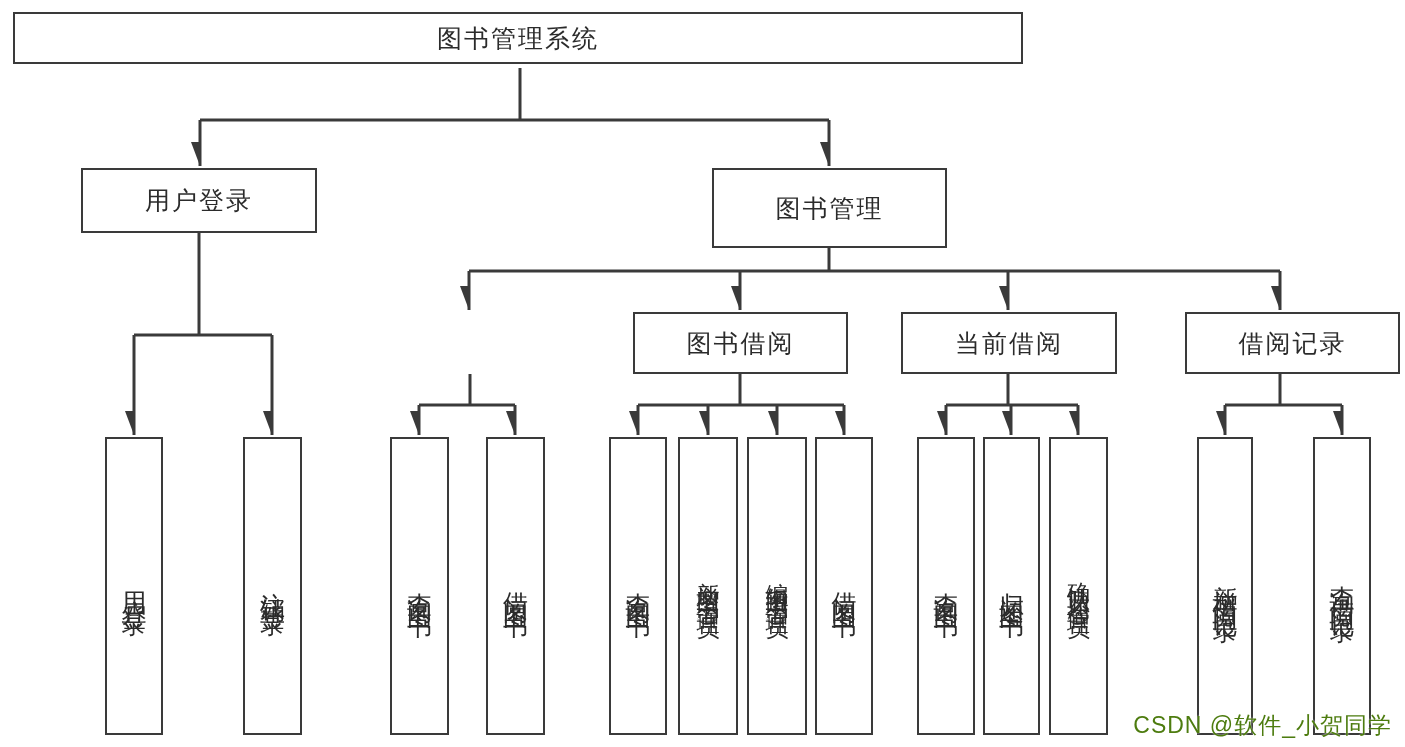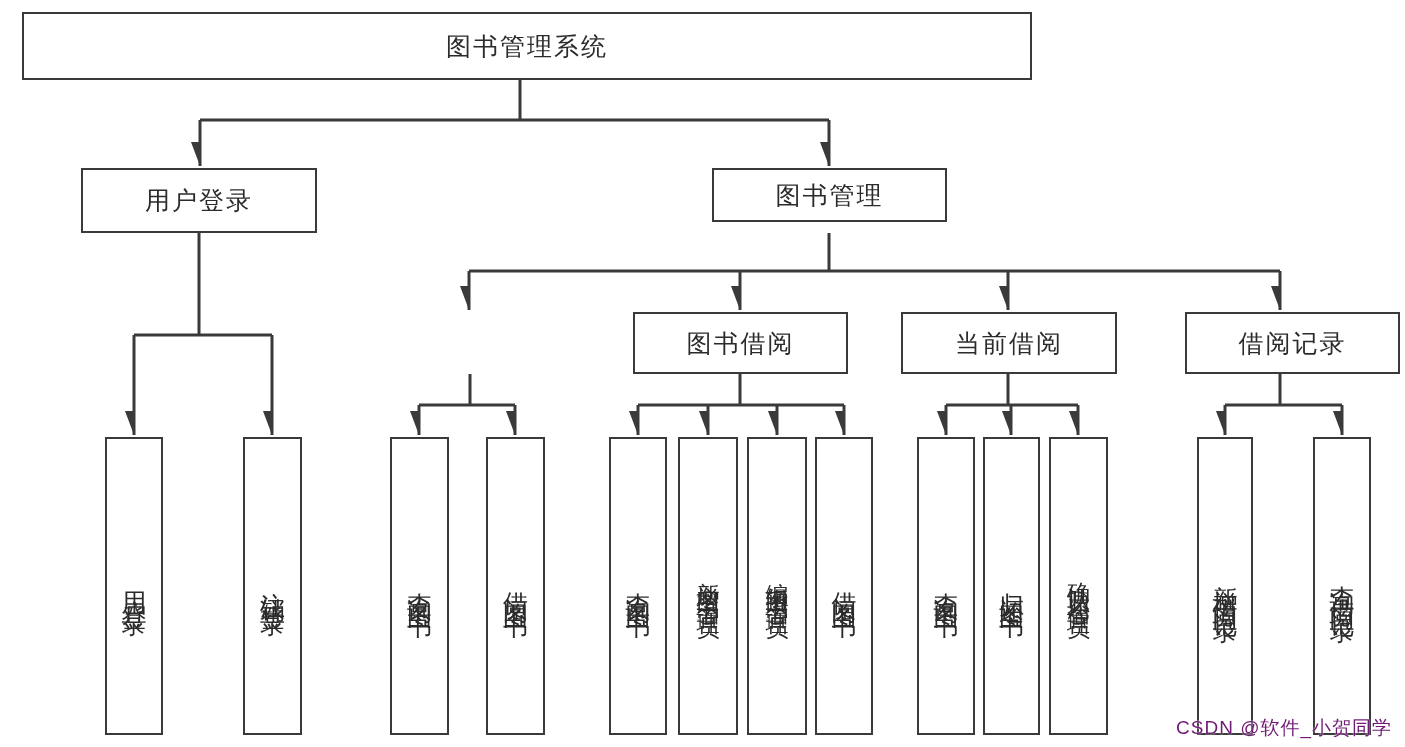--- a/index.html
+++ b/index.html
@@ -42,22 +42,22 @@
   }
   .vbox .vtext.small{
     font-size:23px;
     letter-spacing:5px;
   }
   #watermark{
     position:absolute;
     right:13px;
     bottom:6px;
     z-index:3;
-    color:#701a75;
-    font-size:19px;
+    color:#4d7c0f;
+    font-size:23px;
     letter-spacing:1px;
     text-shadow:0 0 2px #ffffff;
   }
 </style>
 </head>
 <body>
 
 <div id="canvas">
 
   <svg id="wires" viewBox="0 0 1405 747" xmlns="http://www.w3.org/2000/svg">
@@ -96,28 +96,28 @@
       <line x1="946" y1="405" x2="946" y2="435" marker-end="url(#ah)"></line>
       <line x1="1011" y1="405" x2="1011" y2="435" marker-end="url(#ah)"></line>
       <line x1="1078" y1="405" x2="1078" y2="435" marker-end="url(#ah)"></line>
 
       <path d="M1280 374 V405 M1225 405 H1342"></path>
       <line x1="1225" y1="405" x2="1225" y2="435" marker-end="url(#ah)"></line>
       <line x1="1342" y1="405" x2="1342" y2="435" marker-end="url(#ah)"></line>
     </g>
   </svg>
 
-  <div class="box" style="left:22px;top:12px;width:1010px;height:68px;">
+  <div class="box" style="left:13px;top:12px;width:1010px;height:52px;">
     <span>图书管理系统</span>
   </div>
 
   <div class="box" style="left:81px;top:168px;width:236px;height:65px;">
     <span>用户登录</span>
   </div>
-  <div class="box" style="left:712px;top:168px;width:235px;height:54px;">
+  <div class="box" style="left:712px;top:168px;width:235px;height:80px;">
     <span>图书管理</span>
   </div>
 
   <div class="box hbox" style="left:633px;width:215px;justify-content:center;">
     <span>图书借阅</span>
   </div>
   <div class="box hbox" style="left:901px;width:216px;">
     <span>当前借阅</span>
   </div>
   <div class="box hbox" style="left:1173px;width:215px;margin-left:12px;">

